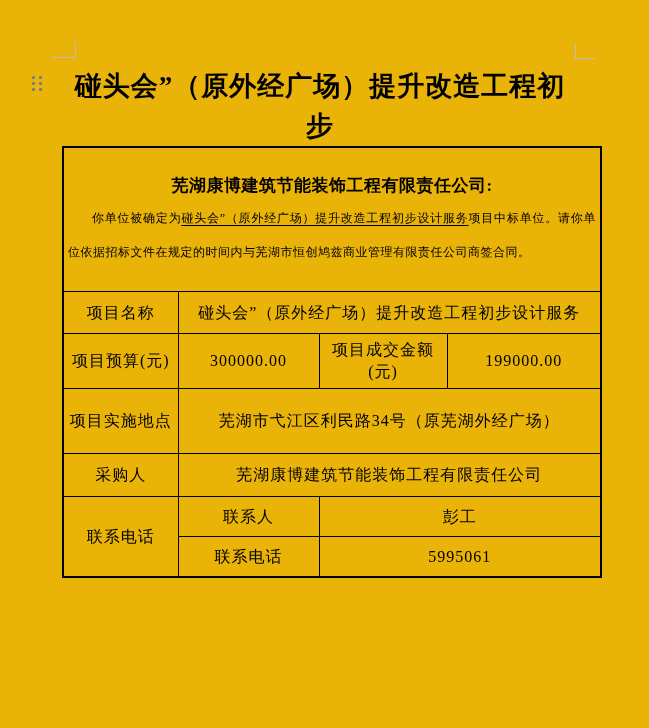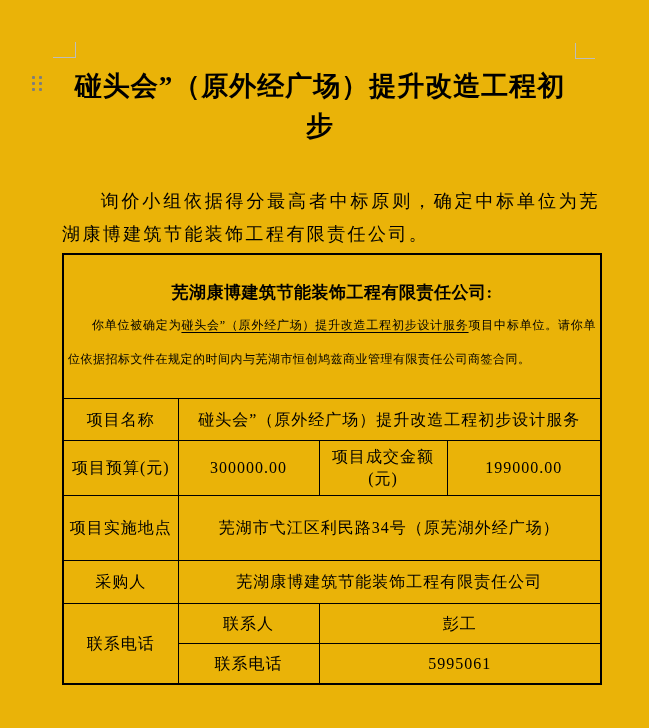--- a/index.html
+++ b/index.html
@@ -61,21 +61,20 @@
     <i></i>
       <i></i>
       <i></i>
       <i></i>
       <i></i>
       <i></i>
   </div>
 
   <h1 class="doc-title"><span>碰头会”（原外经广场）提升改造工程初步</span><br></h1>
 
-  <p class="intro">询价小组依据得分最高者中标原则，确定中标单位为芜湖康博建筑节能装饰工程有限责任公司。</p>
 
   <table class="award">
     <colgroup>
       <col style="width:115px">
         <col style="width:141px">
         <col style="width:128px">
         <col style="width:154px">
     </colgroup>
     <tbody>
         <tr>

